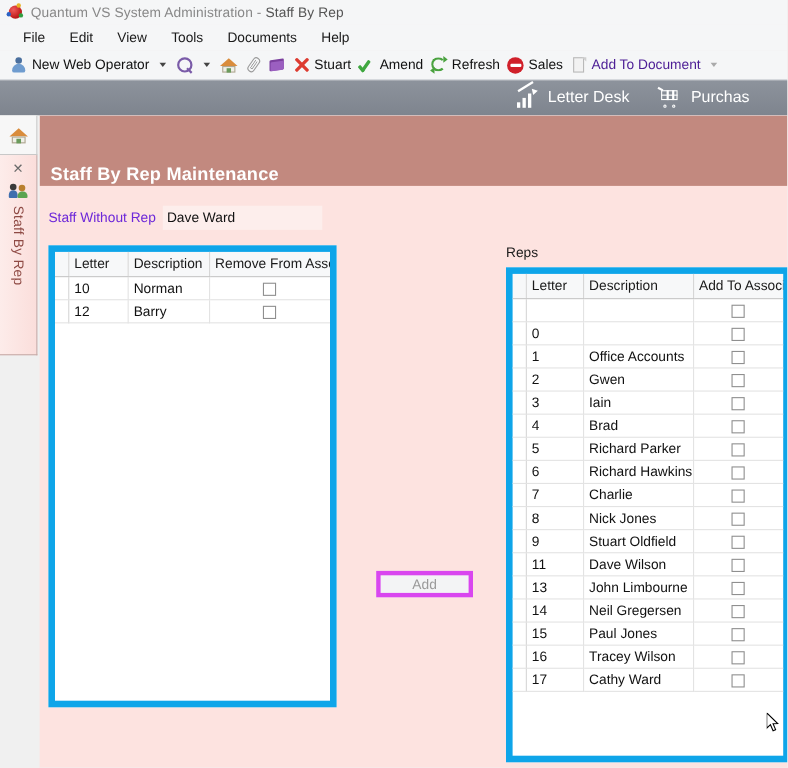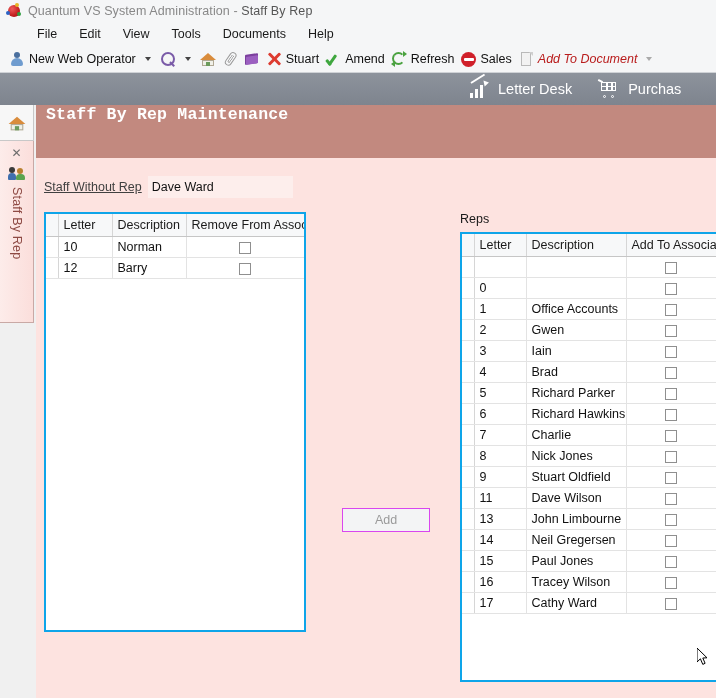--- a/index.html
+++ b/index.html
@@ -16,29 +16,29 @@
   .app-icon{width:16px;height:16px;margin-right:6px;position:relative;flex:0 0 auto;}
   .app-icon .ball{position:absolute;left:2px;top:2px;width:12px;height:12px;border-radius:50%;
      background:radial-gradient(circle at 35% 32%, #f05a5a 0%, #c21f1f 60%, #8d1212 100%);}
   .app-icon .d1{position:absolute;left:0px;top:8px;width:4px;height:4px;border-radius:50%;background:#2b62c4;}
   .app-icon .d2{position:absolute;left:11px;top:9px;width:4px;height:4px;border-radius:50%;background:#2f9e3f;}
   .app-icon .d3{position:absolute;left:9px;top:0px;width:4px;height:4px;border-radius:50%;background:#e8b325;}
   .title-text{font-size:12.5px;color:#888;letter-spacing:.1px;}
   .title-text .doc{color:#555;}
 
   
-  .menubar{height:24px;background:#f5f6f7;display:flex;align-items:center;padding-left:26px;}
+  .menubar{height:24px;background:#f5f6f7;display:flex;align-items:center;padding-left:10px;}
   .menu-item{padding:3px 11px;font-size:12.5px;color:#1a1a1a;cursor:default;}
 
   
   .toolbar{height:26px;background:#f5f6f7;display:flex;align-items:center;padding-left:6px;
            border-bottom:1px solid #cfd2d6;}
   .tb-item{display:flex;align-items:center;height:22px;padding:0 3px;cursor:default;}
   .tb-label{font-size:12.5px;margin-left:4px;color:#111;}
-  .tb-label.dim{color:#b91c1c;font-style:italic;}
+  .tb-label.dim{color:#4c1d95;}
   .caret{display:inline-block;width:0;height:0;border-left:3.5px solid transparent;
          border-right:3.5px solid transparent;border-top:4px solid #444;margin:0 6px;}
   .caret.dim{border-top-color:#aaa;}
   .ico{width:16px;height:16px;position:relative;flex:0 0 auto;}
 
   
   .ico-person .head{position:absolute;left:5px;top:1px;width:6px;height:6px;border-radius:50%;background:#4a6f9e;}
   .ico-person .body{position:absolute;left:2px;top:7px;width:12px;height:8px;border-radius:6px 6px 2px 2px;background:#6f9ccf;}
   .ico-person .body:after{content:"";position:absolute;left:2px;top:1px;width:8px;height:6px;border-radius:4px 4px 0 0;background:#c98a3a;opacity:.0;}
 
@@ -106,50 +106,50 @@
   .rail-close{font-size:12px;color:#6b6b6b;line-height:1;margin-bottom:8px;}
   .ico-people{width:18px;height:14px;position:relative;margin-bottom:6px;}
   .ico-people .p1h{position:absolute;left:1px;top:0;width:6px;height:6px;border-radius:50%;background:#3a3a3a;}
   .ico-people .p1b{position:absolute;left:0px;top:6px;width:8px;height:7px;border-radius:4px 4px 1px 1px;background:#3f6fae;}
   .ico-people .p2h{position:absolute;left:9px;top:1px;width:6px;height:6px;border-radius:50%;background:#b9802f;}
   .ico-people .p2b{position:absolute;left:8px;top:7px;width:9px;height:6px;border-radius:4px 4px 1px 1px;background:#5aa44f;}
   .rail-label{writing-mode:vertical-rl;font-size:12.5px;color:#8e4a44;white-space:nowrap;letter-spacing:.2px;}
 
   
   .panel{flex:1 1 auto;position:relative;background:#fde3e0;overflow:hidden;}
-  .panel-header{height:53px;background:#c2897f;display:flex;align-items:flex-start;padding-left:10px;font-family:Liberation Mono, monospace;}
+  .panel-header{height:64px;background:#c2897f;display:flex;align-items:flex-end;padding-left:10px;}
   .panel-title{color:#fff;font-size:16.5px;font-weight:bold;letter-spacing:.2px;}
 
   .form-row{display:flex;align-items:center;margin:18px 0 0 8px;}
-  .form-label{font-size:12.5px;color:#404040;margin-right:6px;text-decoration:underline;}
+  .form-label{font-size:12.5px;color:#6d28d9;margin-right:6px;}
   .form-input{width:145px;height:22px;line-height:22px;background:#fdeeec;border:none;outline:none;
               font-family:"Liberation Sans",sans-serif;font-size:12.5px;color:#111;padding:0 4px;box-sizing:border-box;}
 
   .columns{display:flex;margin-top:14px;padding-left:8px;position:relative;}
   .col-left{width:268px;flex:0 0 auto;}
   .col-mid{width:148px;flex:0 0 auto;display:flex;flex-direction:column;align-items:center;justify-content:flex-start;}
   .col-right{flex:1 1 auto;}
   .col-caption{font-size:12.5px;color:#1a1a1a;margin-bottom:6px;}
 
-  .grid{background:#fff;border:2px solid #0ea5e9;box-sizing:border-box;}
+  .grid{background:#fff;border:6px solid #0ea5e9;box-sizing:border-box;}
   .grid.left{width:262px;height:420px;}
   .grid.right{width:258px;height:450px;}
   table.g{border-collapse:collapse;width:100%;table-layout:fixed;}
   table.g th{background:#f7f8f9;border-right:1px solid #d6d6d6;border-bottom:1px solid #c6c6c6;
              font-weight:normal;font-size:12.5px;color:#1a1a1a;padding:4px 5px;text-align:left;height:20px;
              box-sizing:border-box;white-space:nowrap;overflow:hidden;}
   table.g td{border-right:1px solid #e3e3e3;border-bottom:1px solid #e3e3e3;
              font-size:12.5px;color:#111;padding:3px 5px;height:20px;box-sizing:border-box;
              white-space:nowrap;overflow:hidden;}
   table.g th.sel,table.g td.sel{width:10px;padding:0;border-right:1px solid #d6d6d6;background:#f7f8f9;}
   table.g td.sel{background:#fff;}
   table.g th.chk,table.g td.chk{text-align:center;border-right:none;}
   .cbx{display:inline-block;width:12px;height:12px;border:1px solid #8f8f8f;background:#fff;box-sizing:border-box;vertical-align:middle;}
 
-  .midbtn{width:88px;height:24px;background:#f3f4f5;border:1px solid #d946ef;color:#9a9a9a;
+  .midbtn{width:88px;height:24px;background:#f3f4f5;border:4px solid #d946ef;color:#9a9a9a;
           font-family:"Liberation Sans",sans-serif;font-size:12.5px;box-sizing:border-box;cursor:default;}
   .midbtn.first{margin-top:296px;}
   .midbtn.second{margin-top:26px;}
 
   
   .cursor{position:absolute;left:661px;top:543px;width:12px;height:19px;pointer-events:none;}
 </style>
 </head>
 <body>
 

